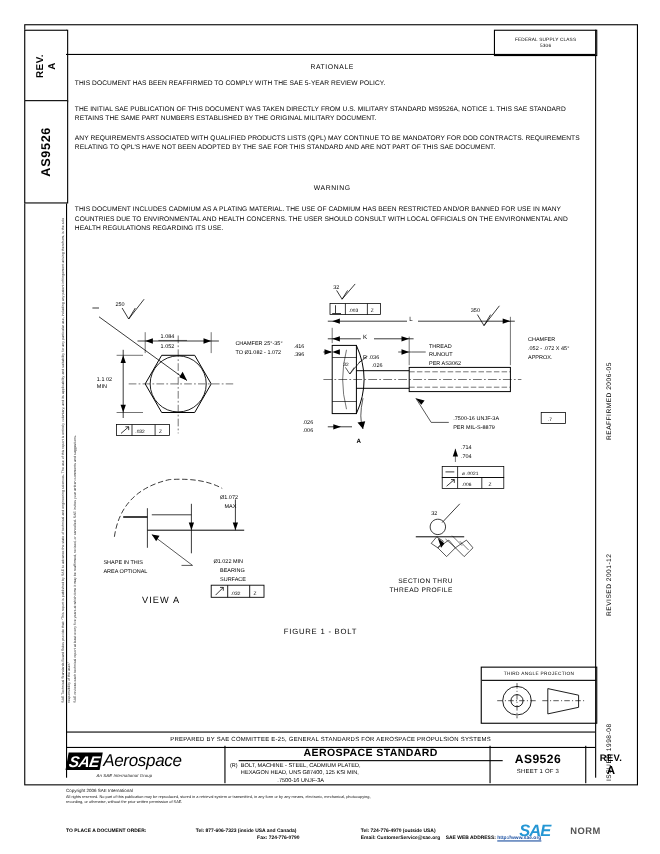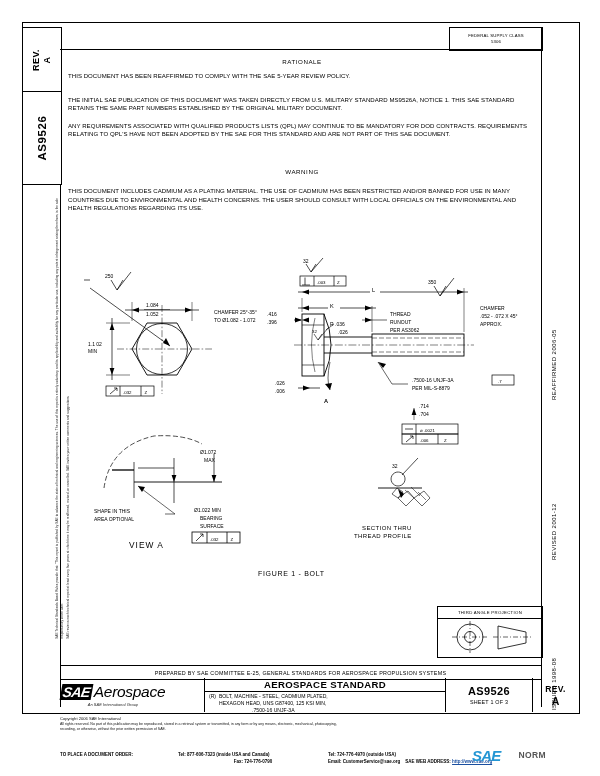--- a/index.html
+++ b/index.html
@@ -69,21 +69,21 @@
     font-size:5.4px;letter-spacing:.25px;}
 
   
   #titleblock{position:absolute;left:22px;top:678px;width:556px;height:34px;border-top:0;}
   .tb-cell{position:absolute;box-sizing:border-box;border-left:1px solid #000;height:34px;top:0;}
   #tb-logo{left:0;width:182px;border-left:0;display:flex;flex-direction:column;align-items:center;justify-content:center;}
   #tb-desc{left:182px;width:241px;}
   #tb-num{left:423px;width:87px;display:flex;flex-direction:column;align-items:center;justify-content:center;}
   #tb-rev{left:510px;width:46px;border-right:0;display:flex;flex-direction:column;align-items:center;justify-content:center;}
 
-  #tb-desc-title{position:absolute;left:0;top:0;width:100%;height:13px;border-bottom:1px solid #000;
+  #tb-desc-title{position:absolute;left:12px;top:0;width:100%;height:13px;border-bottom:1px solid #000;
     display:flex;align-items:center;justify-content:center;
     font-size:9.6px;font-weight:bold;letter-spacing:.35px;text-align:center;}
   #tb-desc-body{position:absolute;left:0;top:13px;width:100%;height:21px;display:flex;align-items:flex-start;}
   #tb-desc-label{font-size:5px;padding:2px 3px 0 4px;}
   #tb-desc-lines{font-size:5.1px;line-height:7.2px;padding-top:2px;}
   #tb-num .num{font-size:11px;font-weight:bold;letter-spacing:.4px;}
   #tb-num .sheet-txt{font-size:5.4px;margin-top:2px;letter-spacing:.2px;}
   #tb-rev .rlabel{font-size:8.6px;font-weight:bold;letter-spacing:.3px;}
   #tb-rev .rval{font-size:10.5px;font-weight:bold;margin-top:1px;}
 

